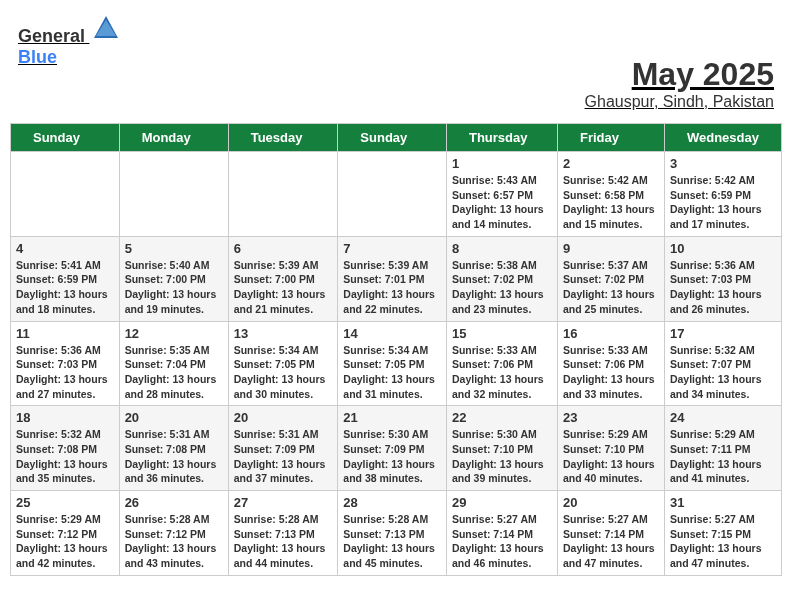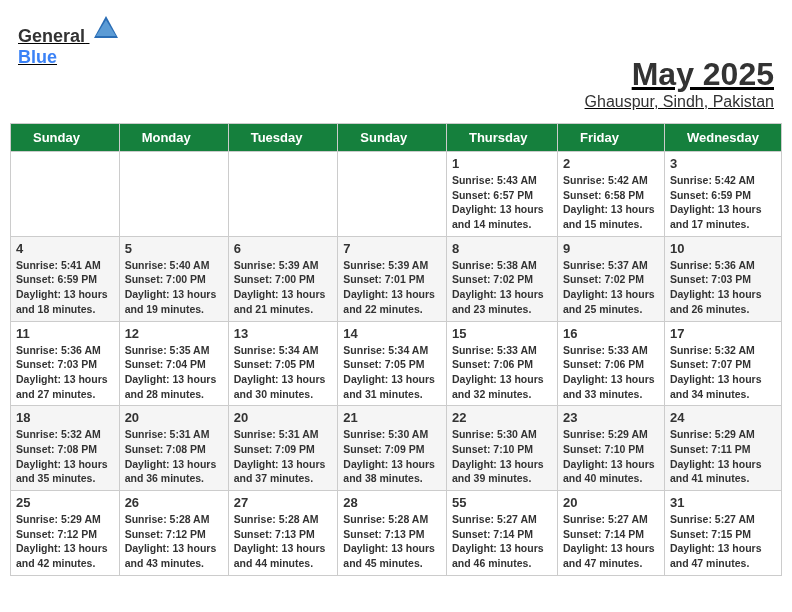--- a/index.html
+++ b/index.html
@@ -329,21 +329,21 @@
 and 44 minutes.</div>
         </td>
         <td>
           <span class="day-number">28</span>
           <div class="day-info" style="white-space: pre-line;">Sunrise: 5:28 AM
 Sunset: 7:13 PM
 Daylight: 13 hours
 and 45 minutes.</div>
         </td>
         <td>
-          <span class="day-number">55</span>
+          <span class="day-number">29</span>
           <div class="day-info" style="white-space: pre-line;">Sunrise: 5:27 AM
 Sunset: 7:14 PM
 Daylight: 13 hours
 and 46 minutes.</div>
         </td>
         <td>
           <span class="day-number">20</span>
           <div class="day-info" style="white-space: pre-line;">Sunrise: 5:27 AM
 Sunset: 7:14 PM
 Daylight: 13 hours

